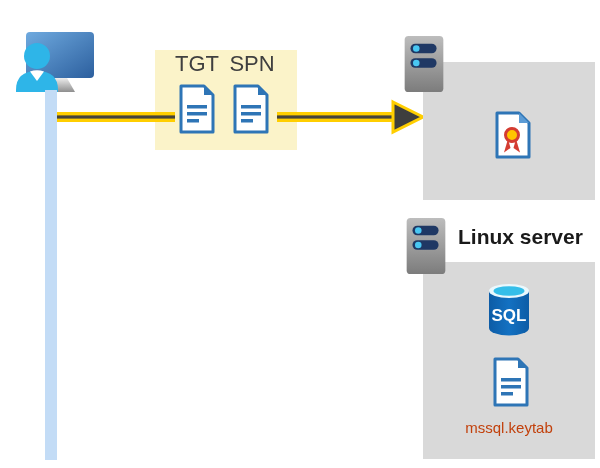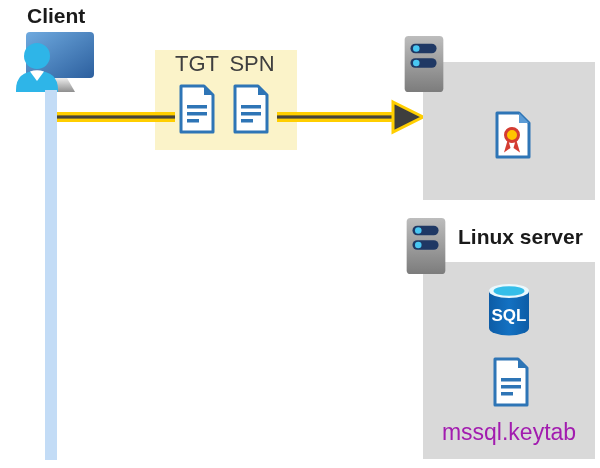--- a/index.html
+++ b/index.html
@@ -8,21 +8,21 @@
     font-family:"Liberation Sans", sans-serif; overflow:hidden;
   }
   .abs { position:absolute; }
   .title {
     font-weight:bold; color:#1A1A1A; font-size:21px; line-height:1.22;
   }
   .ticket-label {
     color:#3F3F3F; font-size:22px; text-align:center;
   }
   .keytab-label {
-    color:#a21caf; font-size:23px; text-align:center;
+    color:#c2410c; font-size:15px; text-align:center;
   }
   .panel { background:#D9D9D9; }
   .ticket-box { background:#FBF3C9; }
   .timeline { background:#C3DCF6; }
   svg { display:block; }
 </style>
 </head>
 <body>
 
 <div class="canvas">
@@ -42,21 +42,20 @@
           <stop offset="1" stop-color="#7C7C7C"></stop>
       </linearGradient>
       <linearGradient id="gsql" x1="0" y1="0" x2="1" y2="0">
         <stop offset="0" stop-color="#0D5CA6"></stop>
           <stop offset="0.5" stop-color="#1371C2"></stop>
           <stop offset="1" stop-color="#0D5CA6"></stop>
       </linearGradient>
     </defs>
   </svg>
 
-  <div class="abs title" style="left:27px; top:3px;">Client</div>
 
   <svg class="abs" style="left:12px; top:28px;" width="112" height="70" viewBox="0 0 112 70">
     <rect x="14" y="4" width="68" height="46" rx="4" fill="url(#gmon)"></rect>
     <path d="M43,50 h12 l8,14 h-28 z" fill="url(#gstand)"></path>
     <circle cx="25" cy="28" r="13" fill="#2EB5E8"></circle>
     <path d="M4,64 v-2 q0,-19 21,-19 q21,0 21,19 v2 z" fill="#2EB5E8"></path>
     <path d="M18,43.5 l7,9.5 l7,-9.5 q-7,-2.5 -14,0 z" fill="#ffffff"></path>
   </svg>
 
   <div class="abs timeline" style="left:45px; top:90px; width:12px; height:370px;"></div>

